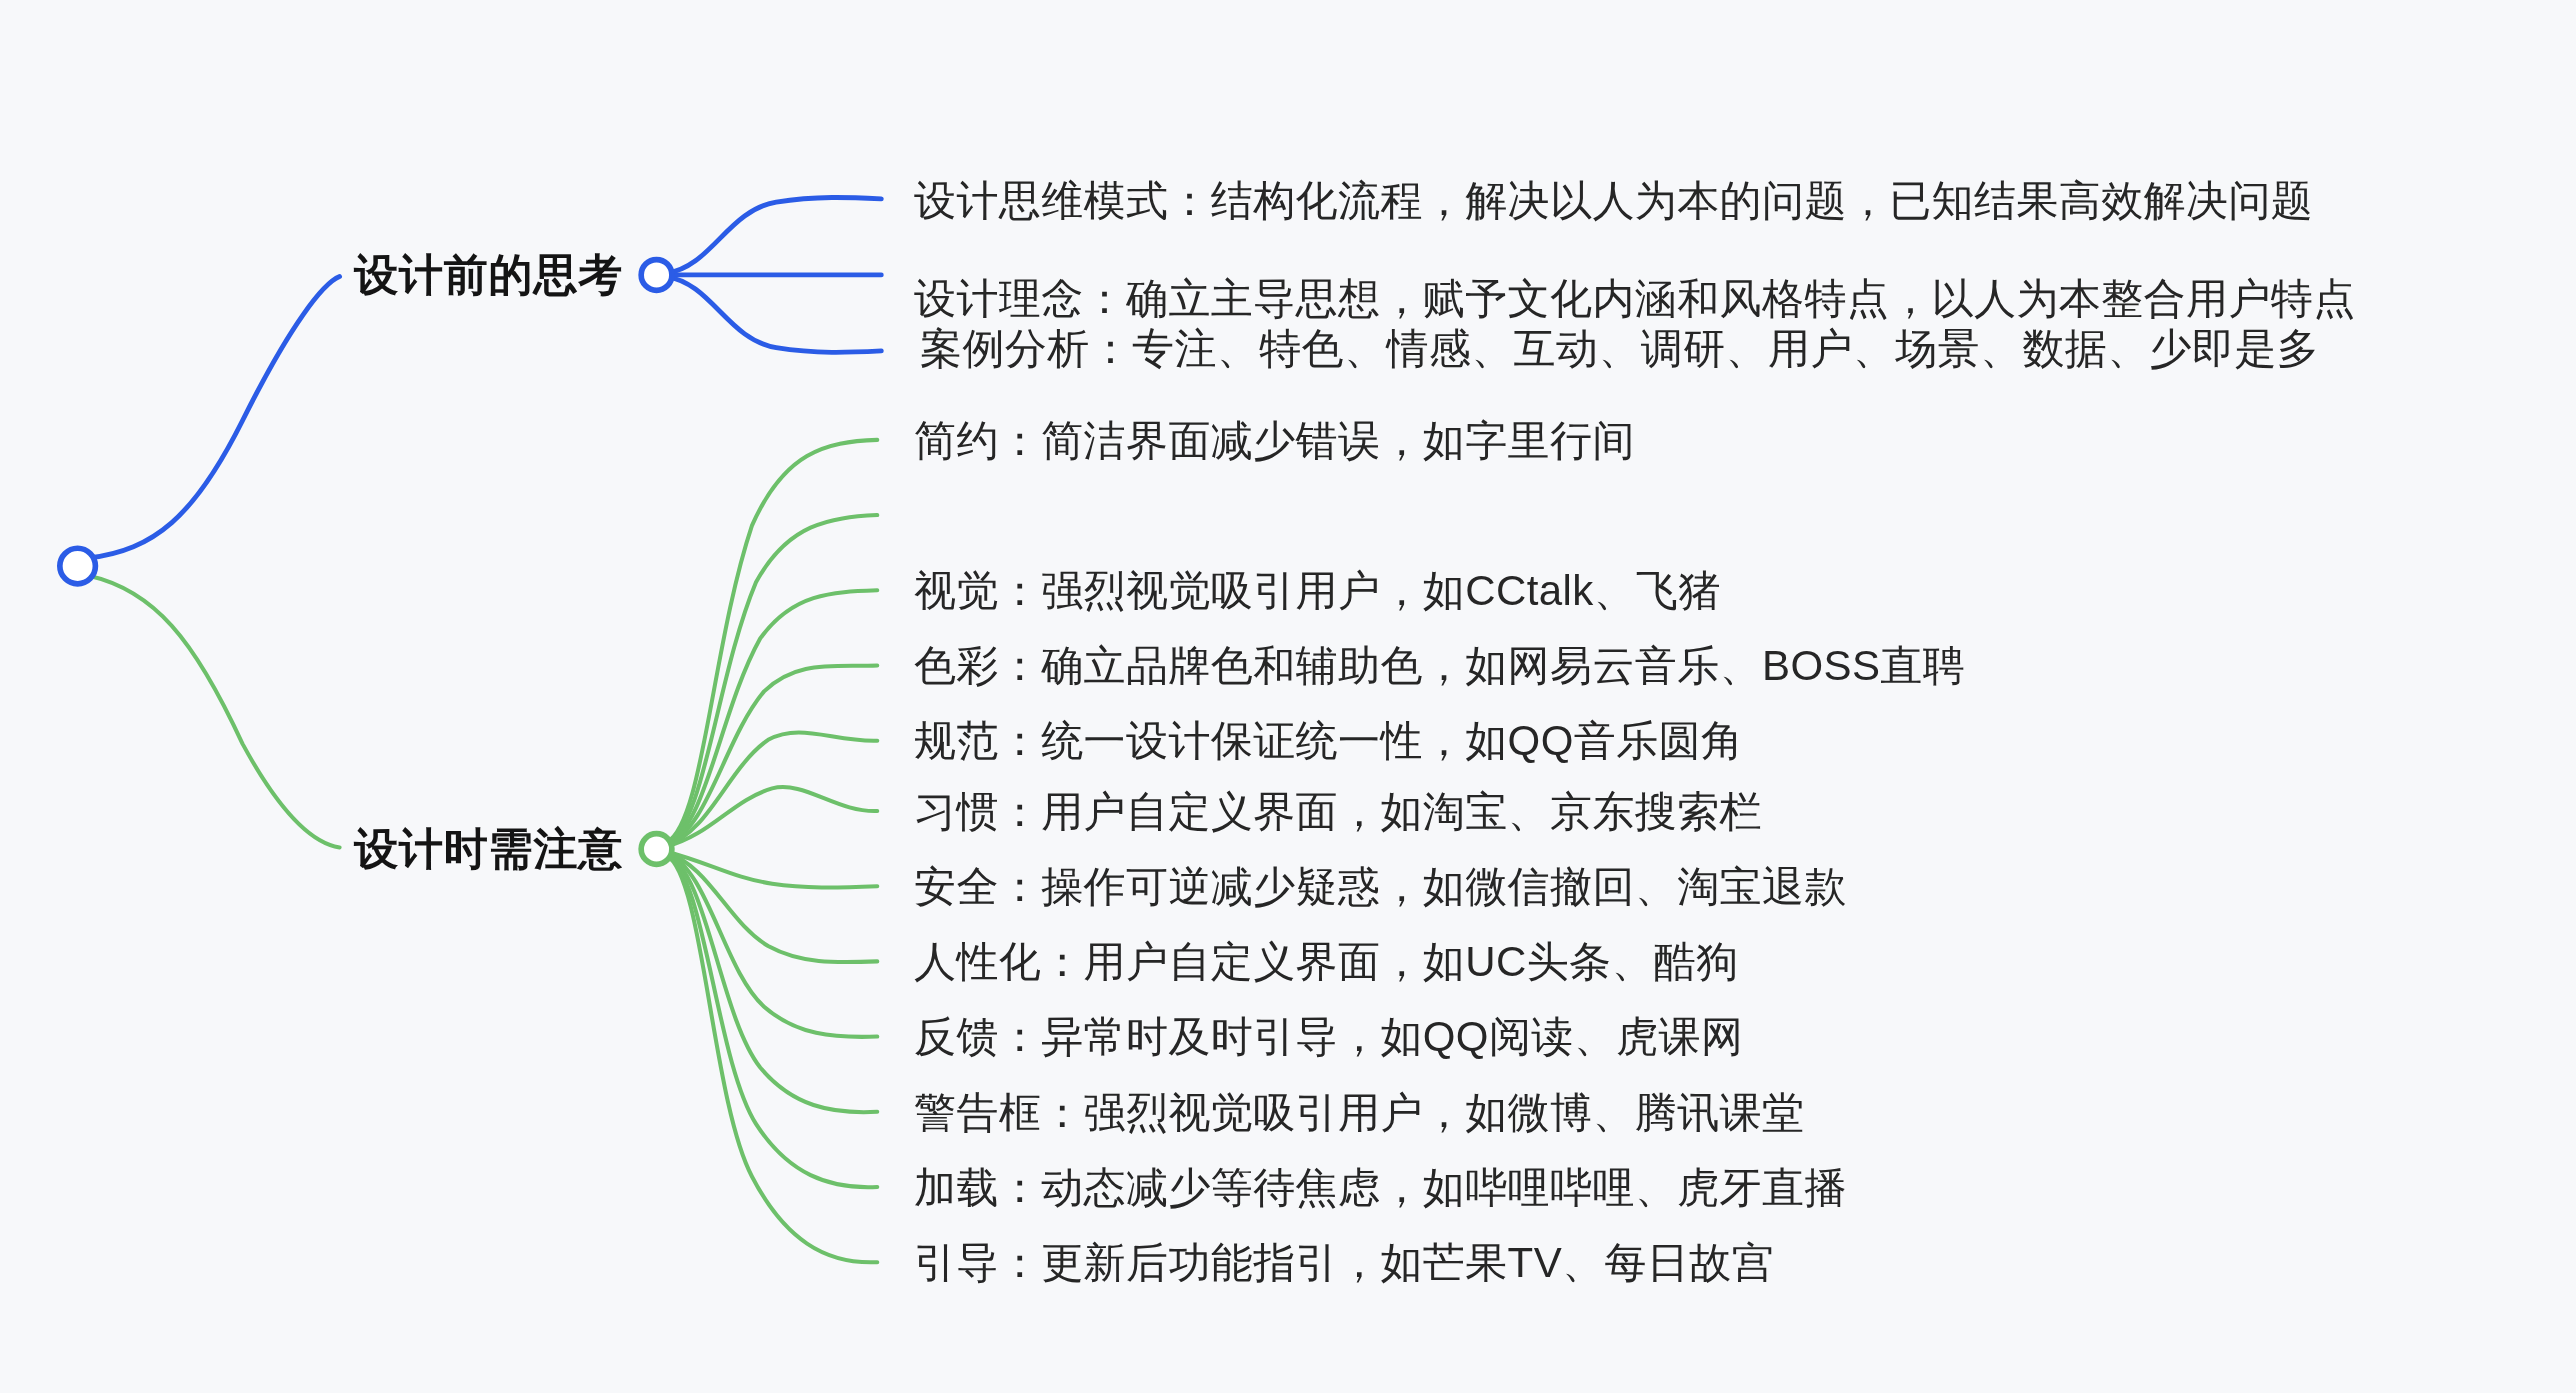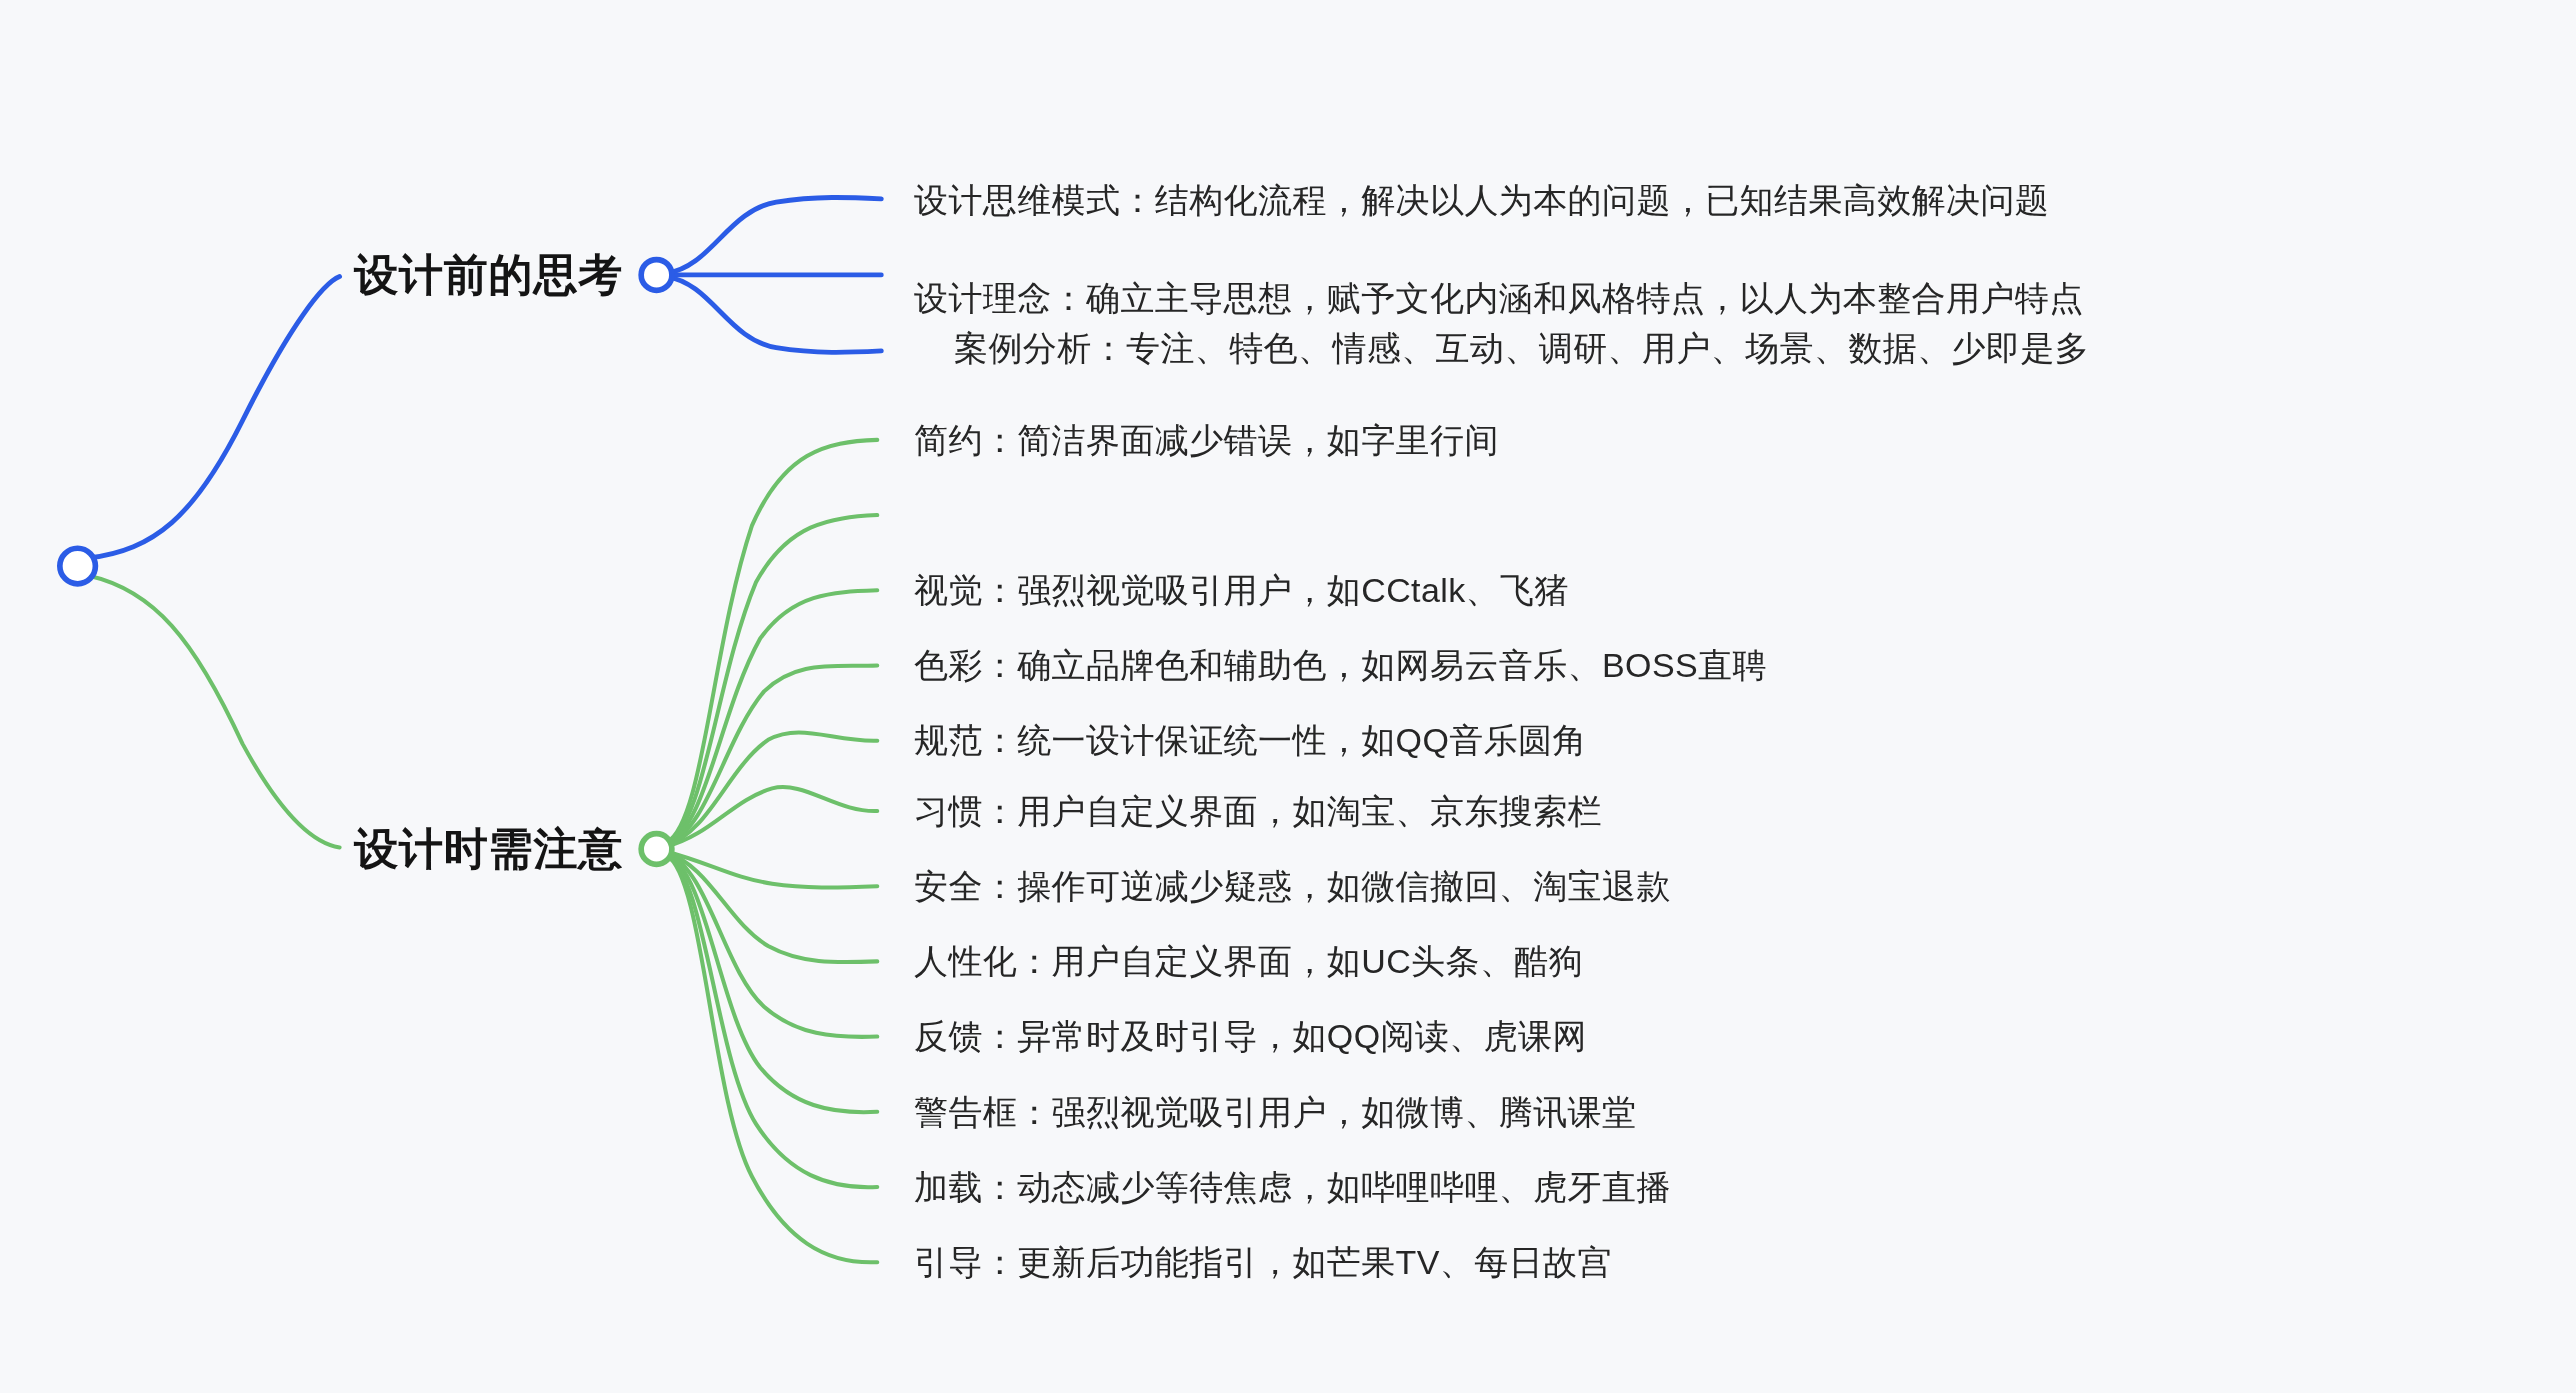--- a/index.html
+++ b/index.html
@@ -55,21 +55,21 @@
     font-size: 44px;
     font-weight: bold;
     color: #141414;
     white-space: nowrap;
     letter-spacing: 0.8px;
     transform: translateY(-50%);
     text-align: right;
   }
   .leaf-label {
     position: absolute;
-    font-size: 34px;
+    font-size: 42px;
     font-weight: normal;
     color: #262626;
     white-space: nowrap;
     transform: translateY(-50%);
     letter-spacing: 0.4px;
   }
 </style>
 </head>
 <body>
 
@@ -101,21 +101,21 @@
   <circle class="node-circle-green" cx="812" cy="1050" r="19"></circle>
 </svg>
 
 <div class="label-layer">
 
   <div class="topic-label" style="right:1953px; top:275px;">设计前的思考</div>
   <div class="topic-label" style="right:1953px; top:849px;">设计时需注意</div>
 
   <div class="leaf-label" style="left:914px; top:201px;">设计思维模式：结构化流程，解决以人为本的问题，已知结果高效解决问题</div>
   <div class="leaf-label" style="left:914px; top:275px;margin-top:24px;">设计理念：确立主导思想，赋予文化内涵和风格特点，以人为本整合用户特点</div>
-  <div class="leaf-label" style="left:954px; top:349px;">案例分析：专注、特色、情感、互动、调研、用户、场景、数据、少即是多</div>
+  <div class="leaf-label" style="left:920px; top:349px;">案例分析：专注、特色、情感、互动、调研、用户、场景、数据、少即是多</div>
 
   <div class="leaf-label" style="left:914px; top:441px;">简约：简洁界面减少错误，如字里行间</div>
   <div class="leaf-label" style="left:914px; top:591px;">视觉：强烈视觉吸引用户，如CCtalk、飞猪</div>
   <div class="leaf-label" style="left:914px; top:666px;">色彩：确立品牌色和辅助色，如网易云音乐、BOSS直聘</div>
   <div class="leaf-label" style="left:914px; top:741px;">规范：统一设计保证统一性，如QQ音乐圆角</div>
   <div class="leaf-label" style="left:914px; top:812px;">习惯：用户自定义界面，如淘宝、京东搜索栏</div>
   <div class="leaf-label" style="left:914px; top:887px;">安全：操作可逆减少疑惑，如微信撤回、淘宝退款</div>
   <div class="leaf-label" style="left:914px; top:962px;">人性化：用户自定义界面，如UC头条、酷狗</div>
   <div class="leaf-label" style="left:914px; top:1037px;">反馈：异常时及时引导，如QQ阅读、虎课网</div>
   <div class="leaf-label" style="left:914px; top:1113px;">警告框：强烈视觉吸引用户，如微博、腾讯课堂</div>

